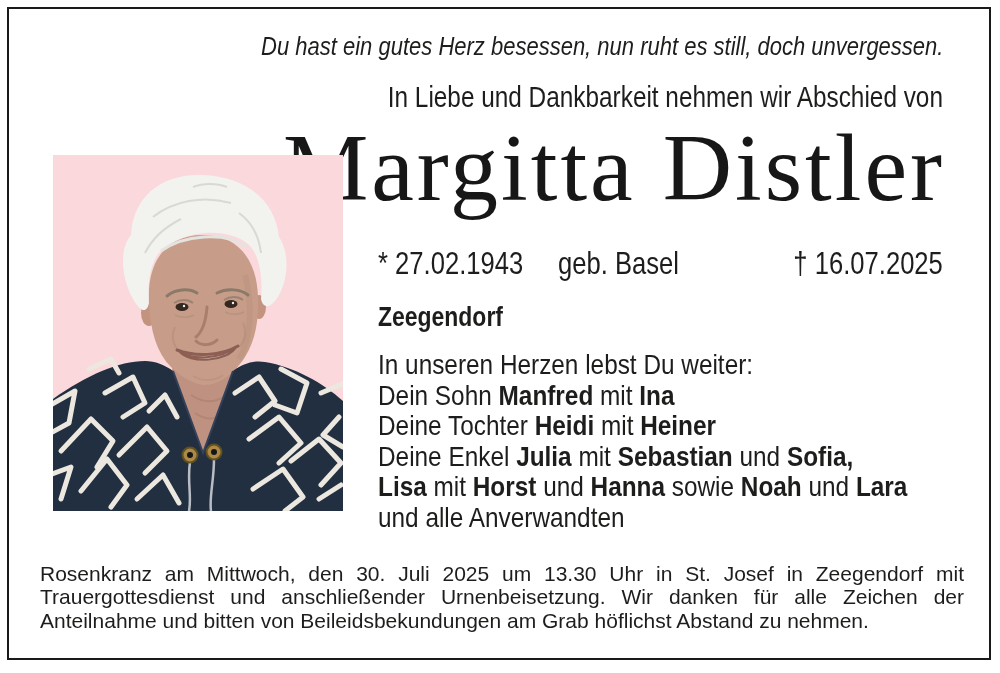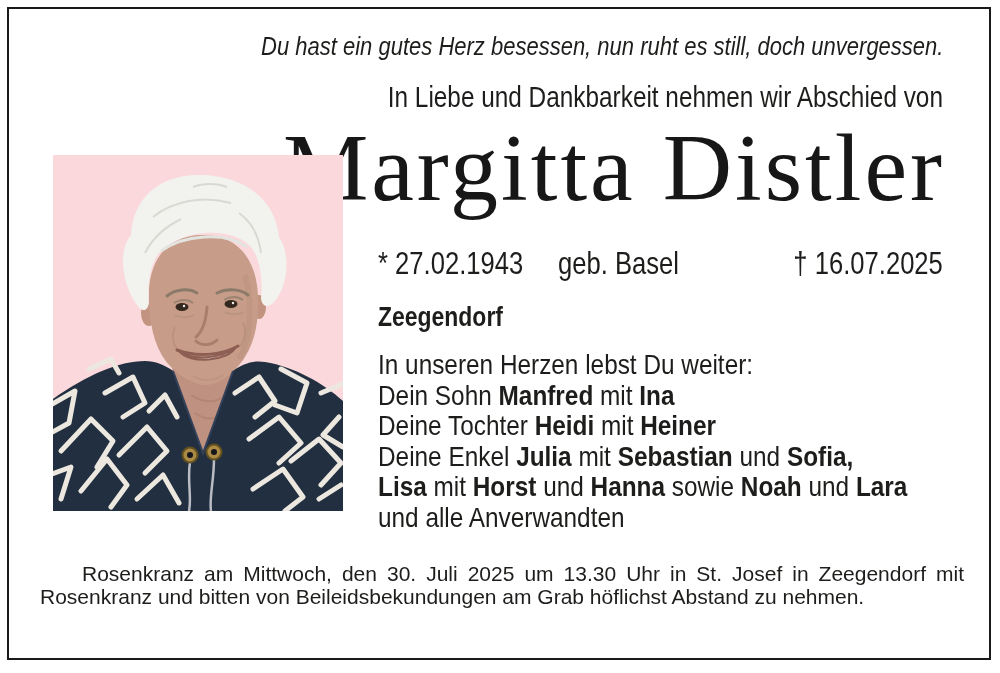--- a/index.html
+++ b/index.html
@@ -31,21 +31,21 @@
   .dates .maiden{position:absolute;left:180px;white-space:nowrap;transform:scaleX(.8);transform-origin:0 50%;}
   .dates .death{position:absolute;right:0;white-space:nowrap;transform:scaleX(.8);transform-origin:100% 50%;}
   .place{
     position:absolute;left:378px;top:302px;white-space:nowrap;
     font-size:27px;font-weight:bold;transform:scaleX(.85);transform-origin:0 50%;
   }
   .family{position:absolute;left:378px;top:350px;font-size:28px;line-height:30.6px;}
   .family .fam-line{white-space:nowrap;transform:scaleX(.87);transform-origin:0 50%;}
   .family .b{font-weight:bold;}
   .sched{position:absolute;left:40px;top:562px;width:924px;font-size:21px;line-height:23.4px;}
-  .sched .just{text-align:justify;text-align-last:justify;margin-left:42px;}
+  .sched .just{text-align:justify;text-align-last:justify;}
   .photo{
     position:absolute;left:53px;top:155px;width:290px;height:356px;
     background:#fbd8db;overflow:hidden;
   }
   .photo svg{display:block;}
 </style>
 </head>
 <body>
 
 <div class="page">
@@ -69,21 +69,22 @@
     <div class="fam-line">In unseren Herzen lebst Du weiter:</div>
   <div class="fam-line"><span>Dein Sohn </span><span class="b">Manfred</span><span> mit </span><span class="b">Ina</span></div>
       <div class="fam-line"><span>Deine Tochter </span><span class="b">Heidi</span><span> mit </span><span class="b">Heiner</span></div>
       <div class="fam-line"><span>Deine Enkel </span><span class="b">Julia</span><span> mit </span><span class="b">Sebastian</span><span> und </span><span class="b">Sofia,</span></div>
       <div class="fam-line"><span class="b">Lisa</span><span> mit </span><span class="b">Horst</span><span> und </span><span class="b">Hanna</span><span> sowie </span><span class="b">Noah</span><span> und </span><span class="b">Lara</span></div>
       <div class="fam-line"><span>und alle Anverwandten</span></div>
     </div>
 
   <div class="sched">
     <div class="just">Rosenkranz am Mittwoch, den 30. Juli 2025 um 13.30 Uhr in St. Josef in Zeegendorf mit</div>
-    <div>Rosenkranz und bitten von Beileidsbekundungen am Grab höflichst Abstand zu nehmen.</div>
+    <div class="just">Trauergottesdienst und anschließender Urnenbeisetzung. Wir danken für alle Zeichen der</div>
+    <div>Anteilnahme und bitten von Beileidsbekundungen am Grab höflichst Abstand zu nehmen.</div>
   </div>
 
   <div class="photo">
     <svg viewBox="0 0 290 356" width="290" height="356" aria-hidden="true">
       <rect x="0" y="0" width="290" height="356" fill="#fbd8db"></rect>
 
       <g>
         <path d="M122,190 L182,190 C184,240 192,256 206,266 L156,324 L100,258 C112,248 120,224 122,190 Z" fill="#bf9181"></path>
         <path d="M138,240 C150,248 162,248 172,241" fill="none" stroke="#a57c69" stroke-width="2" opacity=".5"></path>
         <path d="M142,258 C152,265 162,265 170,259" fill="none" stroke="#a57c69" stroke-width="2" opacity=".5"></path>

